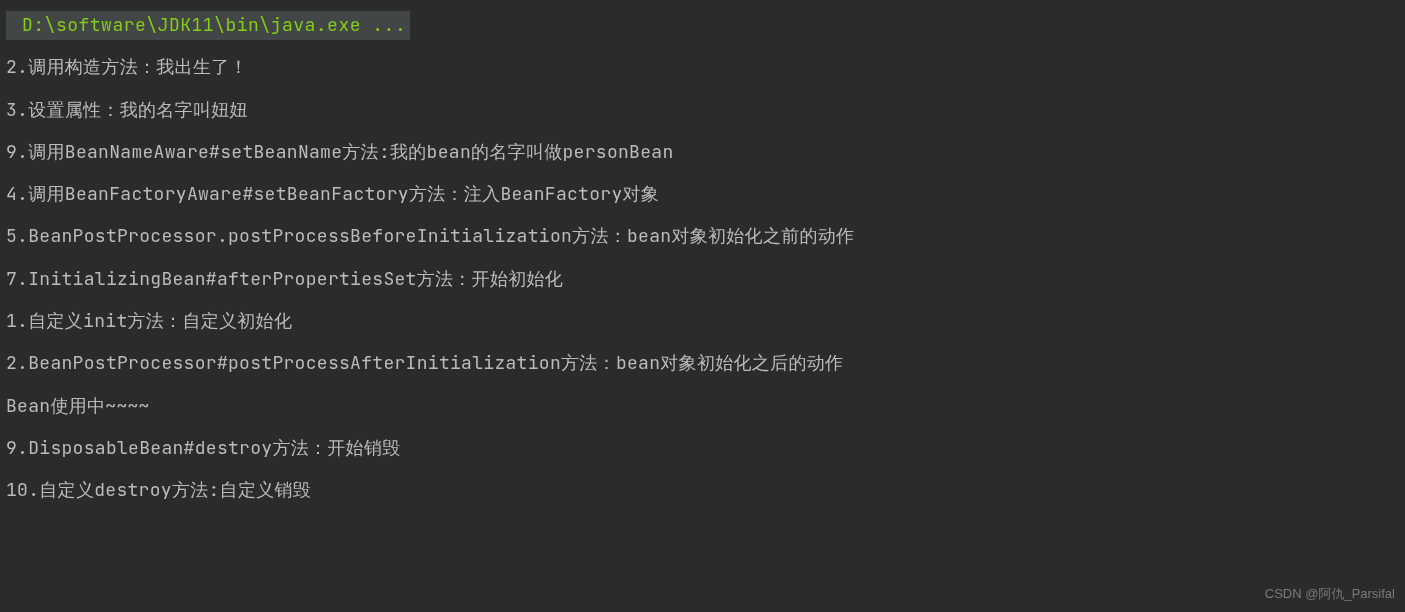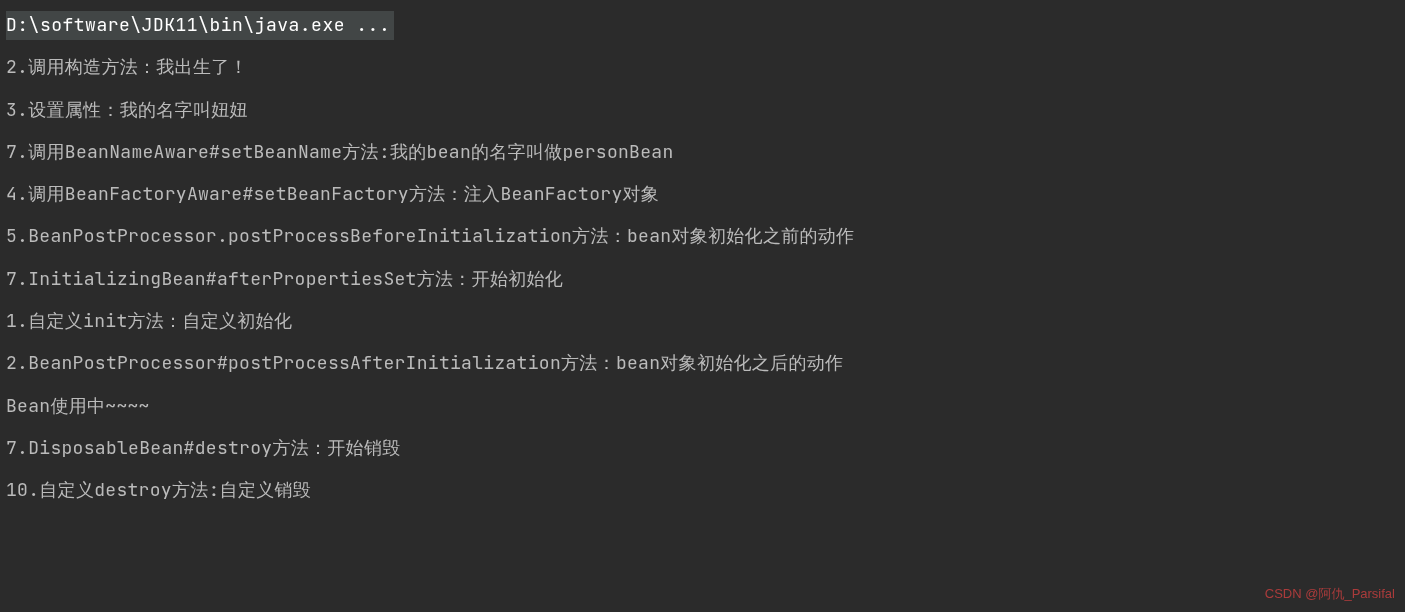--- a/index.html
+++ b/index.html
@@ -14,56 +14,56 @@
       font-size: 18px;
       width: 1405px;
       height: 612px;
       padding: 4px 0 0 6px;
       line-height: 2.35;
       overflow: hidden;
       position: relative;
     }
     .command-line {
       background-color: #424646;
-      color: #ffffff;
+      color: #84cc16;
       display: inline-block;
-      padding: 0 4px 0 0;
+      padding: 0 4px 0 16px;
       font-family: "JetBrains Mono", "Consolas", monospace;
       letter-spacing: 0.5px;
       line-height: 1.6;
       margin-bottom: 4px;
     }
     .output-line {
       white-space: pre;
       letter-spacing: 0.3px;
     }
     .watermark {
       position: absolute;
       bottom: 2px;
       right: 10px;
-      color: #ef4444;
+      color: #a3a3a3;
       font-size: 13px;
       font-family: sans-serif;
       opacity: 0.65;
     }
   </style>
 </head>
 <body>
 
 
 
 <div class="command-line">D:\software\JDK11\bin\java.exe ...</div>
 <div class="output-line">2.调用构造方法：我出生了！</div>
 <div class="output-line">3.设置属性：我的名字叫妞妞</div>
-<div class="output-line">7.调用BeanNameAware#setBeanName方法:我的bean的名字叫做personBean</div>
+<div class="output-line">9.调用BeanNameAware#setBeanName方法:我的bean的名字叫做personBean</div>
 <div class="output-line">4.调用BeanFactoryAware#setBeanFactory方法：注入BeanFactory对象</div>
 <div class="output-line">5.BeanPostProcessor.postProcessBeforeInitialization方法：bean对象初始化之前的动作</div>
 <div class="output-line">7.InitializingBean#afterPropertiesSet方法：开始初始化</div>
 <div class="output-line">1.自定义init方法：自定义初始化</div>
 <div class="output-line">2.BeanPostProcessor#postProcessAfterInitialization方法：bean对象初始化之后的动作</div>
 <div class="output-line">Bean使用中~~~~</div>
-<div class="output-line">7.DisposableBean#destroy方法：开始销毁</div>
+<div class="output-line">9.DisposableBean#destroy方法：开始销毁</div>
 <div class="output-line">10.自定义destroy方法:自定义销毁</div>
 
 <div class="watermark">CSDN @阿仇_Parsifal</div>
 
 
 
 
 </body></html>

